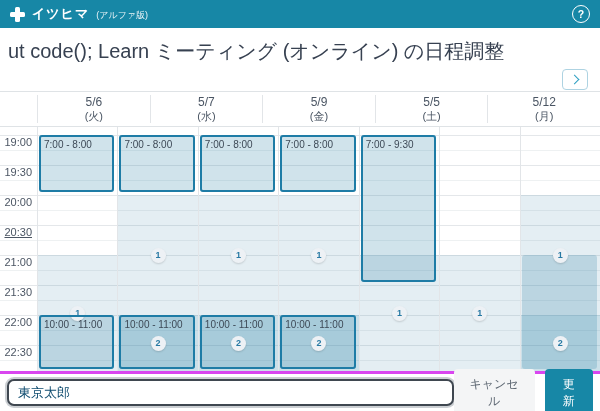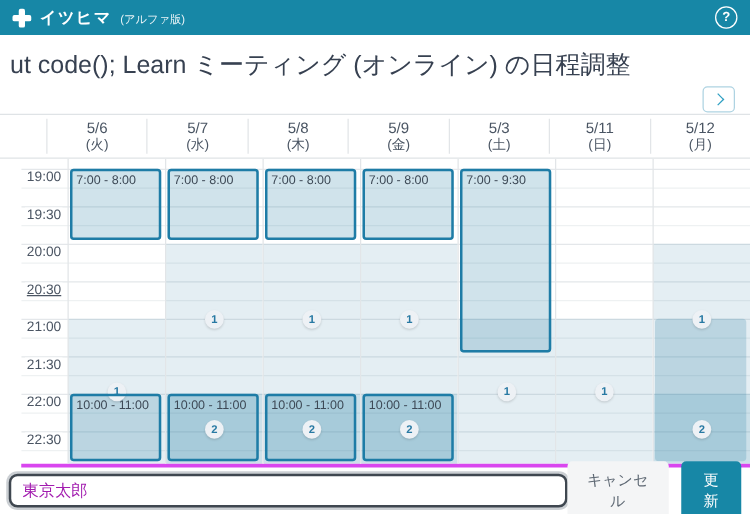--- a/index.html
+++ b/index.html
@@ -20,40 +20,40 @@
   .chev{width:6px;height:6px;border-top:1.8px solid #2e9fc2;border-right:1.8px solid #2e9fc2;
     transform:rotate(45deg);margin-right:2px;}
   
   .grid{position:absolute;top:91px;left:0;width:600px;}
   .grid-header{display:flex;height:36px;border-top:1px solid #dfe3e6;border-bottom:1px solid #dfe3e6;box-sizing:border-box;align-items:center;}
   .gutter{width:37px;flex:none;position:relative;}
   .day-head{flex:1;border-left:1px solid #e2e5e8;display:flex;flex-direction:column;
     align-items:center;justify-content:center;color:#4a5563;line-height:1.25;}
   .day-head .d{font-size:12px;}
   .day-head .w{font-size:11px;}
-  .grid-body{position:relative;height:244px;border-bottom:7px solid #d946ef;overflow:hidden;margin-left:17px;}
+  .grid-body{position:relative;height:244px;border-bottom:7px solid #d946ef;overflow:hidden;}
   .lines,.cols{position:absolute;left:0;top:0;right:0;bottom:0;}
   .hline{position:absolute;left:0;right:0;height:1px;background:#e4e7ea;}
   .hline.minor{background:#eef1f2;}
   .cols{display:flex;}
   .col{flex:1;border-left:1px solid #e2e5e8;position:relative;}
   .tlabel{position:absolute;right:4px;font-size:11px;color:#4b5563;background:#fff;padding:0 1px;line-height:13px;}
   .heat{position:absolute;left:0;right:0;}
   .selfill{position:absolute;left:1px;right:3px;border-radius:3px;}
   .selborder{position:absolute;left:1px;right:3px;border:2px solid #1e7ca6;border-radius:3px;
     box-sizing:border-box;cursor:pointer;overflow:hidden;}
   .selborder .lbl{display:block;font-size:10px;color:#3d4956;padding:2px 3px;white-space:nowrap;}
   .badge{position:absolute;width:15px;height:15px;border-radius:50%;background:#edf1f5;
     color:#2879a3;font-size:9px;font-weight:bold;text-align:center;line-height:15px;
     box-shadow:0 1px 2px rgba(0,0,0,.15);}
   
   .footer{position:absolute;left:0;bottom:0;width:600px;height:37px;background:#fff;
     display:flex;align-items:center;padding:0 7px;box-sizing:border-box;}
   .name-input{width:478px;height:27px;box-sizing:border-box;border:2px solid #3f4750;border-radius:7px;
-    box-shadow:0 0 0 2px rgba(125,135,145,.4);font-size:13px;color:#a21caf;padding:0 9px;outline:none;
+    box-shadow:0 0 0 2px rgba(125,135,145,.4);font-size:13px;color:#0c4a6e;padding:0 9px;outline:none;
     font-family:"Liberation Sans","DejaVu Sans",sans-serif;}
   .cancel-btn{margin-left:auto;background:#f4f5f6;border:none;border-radius:4px;color:#5f6974;
     font-size:12px;padding:7px 12px;cursor:pointer;font-family:inherit;}
   .update-btn{margin-left:10px;background:#1787a6;border:none;border-radius:4px;color:#fff;
     font-size:12px;padding:7px 13px;cursor:pointer;font-family:inherit;}
 </style>
 </head>
 <body>
 
 <div class="appbar">
@@ -77,34 +77,26 @@
     <div class="gutter"></div>
   <div class="day-head">
         <div class="d">5/6</div>
         <div class="w">(火)</div>
       </div>
       <div class="day-head">
         <div class="d">5/7</div>
         <div class="w">(水)</div>
       </div>
       <div class="day-head">
-        <div class="d">5/8</div>
-        <div class="w">(木)</div>
-      </div>
-      <div class="day-head">
         <div class="d">5/9</div>
         <div class="w">(金)</div>
       </div>
       <div class="day-head">
-        <div class="d">5/3</div>
+        <div class="d">5/5</div>
         <div class="w">(土)</div>
-      </div>
-      <div class="day-head">
-        <div class="d">5/11</div>
-        <div class="w">(日)</div>
       </div>
       <div class="day-head">
         <div class="d">5/12</div>
         <div class="w">(月)</div>
       </div>
     </div>
   <div class="grid-body">
     <div class="lines">
         <div class="hline" style="top: 8px;"></div>
         <div class="hline minor" style="top: 23px;"></div>

